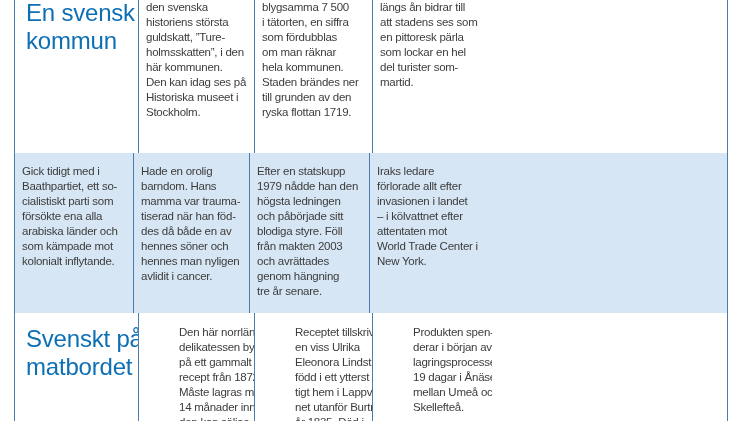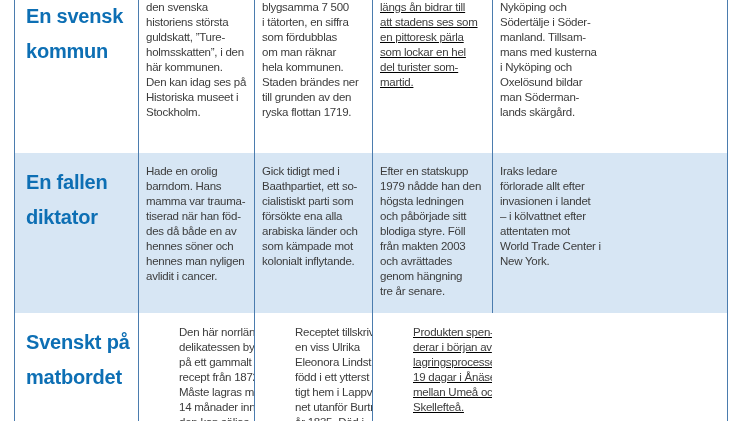--- a/index.html
+++ b/index.html
@@ -40,32 +40,32 @@
     box-sizing: border-box;
     overflow: hidden;
     flex: 0 0 auto;
   }
   .qcell + .qcell { border-left: 1.5px solid #4b7cae; }
 
   .cat-cell   { width: 123px; padding: 12px 2px 0 11px; }
   .clue-cell  { padding: 11px 1px 0 7px; }
   .c1 { width: 116px; }
   .c2 { width: 118px; }
-  .c3 { width: 120px; text-decoration: underline; }
+  .c3 { width: 120px; }
   .c4 { width: 120px; }
   .c5 { width: auto; flex: 1 1 auto; }
 
   .row-1 .clue-cell { padding-top: 0; }
   .row-3 .clue-cell { padding-top: 12px; padding-left: 40px; }
 
   .cat-title {
     color: #0d6fb4;
-    font-weight: bold;
-    font-size: 20px;
-    line-height: 35px;
+    font-weight: normal;
+    font-size: 24px;
+    line-height: 28px;
     letter-spacing: -0.2px;
     white-space: pre;
   }
   .row-1 .cat-title { margin-top: -13px; }
 
   .clue-text {
     color: #3c3c3c;
     font-size: 11.5px;
     line-height: 15px;
     letter-spacing: -0.25px;
@@ -104,55 +104,41 @@
 ryska flottan 1719.</div>
       </div>
       <div class="qcell clue-cell c3">
         <div class="clue-text">längs ån bidrar till
 att stadens ses som
 en pittoresk pärla
 som lockar en hel
 del turister som-
 martid.</div>
       </div>
-      <div class="qcell clue-cell c4">
-        <div class="clue-text">Nyköping och
-Södertälje i Söder-
-manland. Tillsam-
-mans med kusterna
-i Nyköping och
-Oxelösund bildar
-man Söderman-
-lands skärgård.</div>
-      </div>
     </div>
 
     <div class="quiz-row row-2">
-      <div class="qcell cat-cell">
-        <div class="cat-title">En fallen
-diktator</div>
+      <div class="qcell clue-cell c2">
+        <div class="clue-text">Gick tidigt med i
+Baathpartiet, ett so-
+cialistiskt parti som
+försökte ena alla
+arabiska länder och
+som kämpade mot
+kolonialt inflytande.</div>
       </div>
       <div class="qcell clue-cell c1">
         <div class="clue-text">Hade en orolig
 barndom. Hans
 mamma var trauma-
 tiserad när han föd-
 des då både en av
 hennes söner och
 hennes man nyligen
 avlidit i cancer.</div>
-      </div>
-      <div class="qcell clue-cell c2">
-        <div class="clue-text">Gick tidigt med i
-Baathpartiet, ett so-
-cialistiskt parti som
-försökte ena alla
-arabiska länder och
-som kämpade mot
-kolonialt inflytande.</div>
       </div>
       <div class="qcell clue-cell c4">
         <div class="clue-text">Efter en statskupp
 1979 nådde han den
 högsta ledningen
 och påbörjade sitt
 blodiga styre. Föll
 från makten 2003
 och avrättades
 genom hängning

